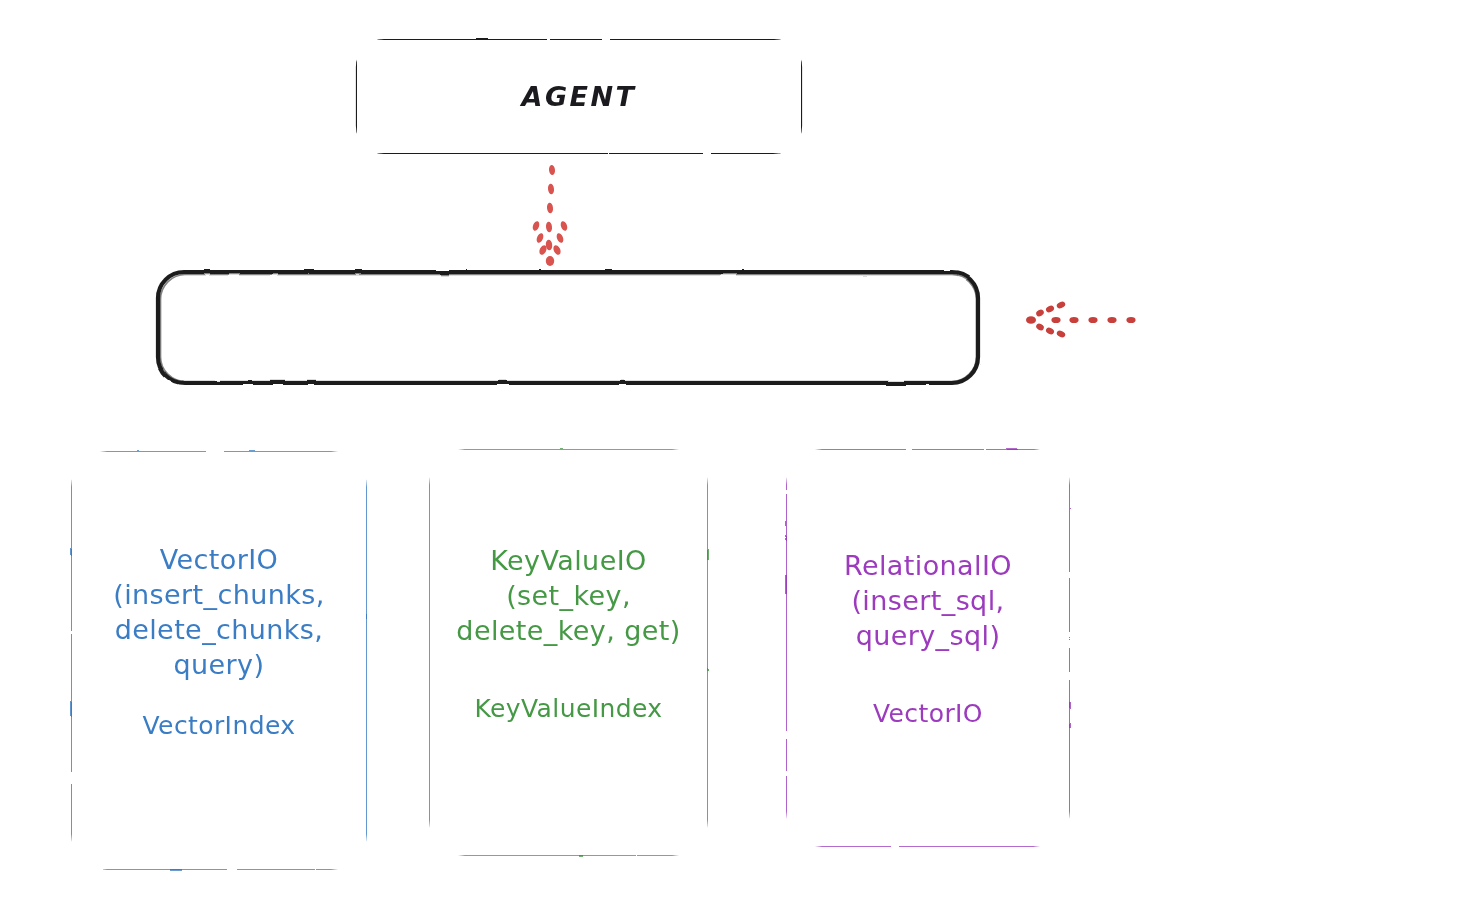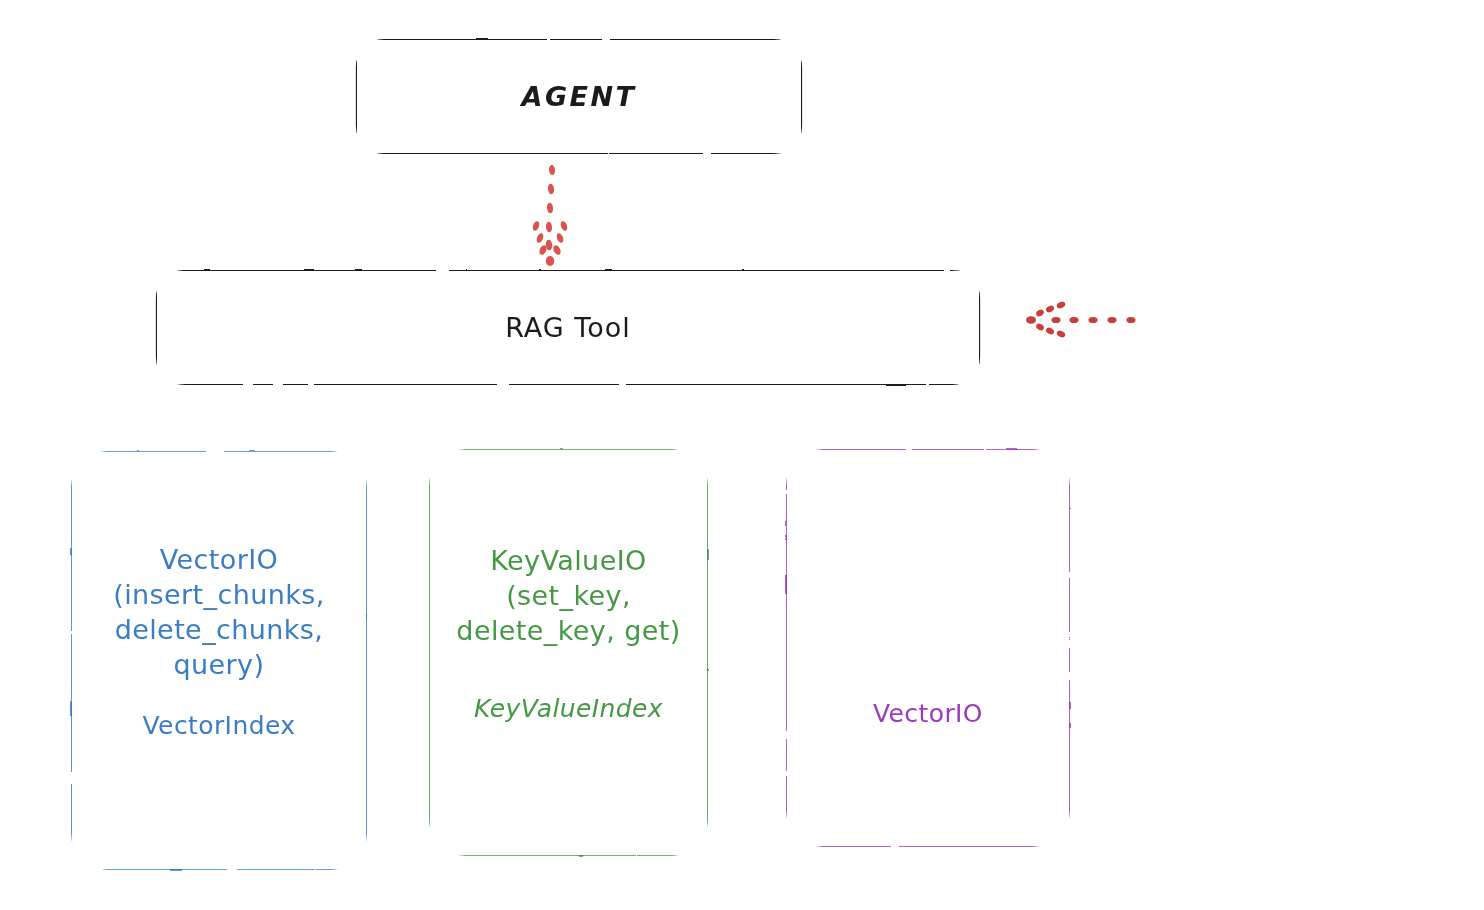--- a/index.html
+++ b/index.html
@@ -101,21 +101,21 @@
   .io-index {
     font-family: "DejaVu Sans", sans-serif;
     font-size: 25px;
     font-weight: 400;
     letter-spacing: 0.4px;
   }
 
   #vector-io-box .io-title   { top: 90px;  color: #3b7dc4; }
   #vector-io-box .io-index   { top: 258px; color: #3b7dc4; }
   #key-value-io-box .io-title{ top: 93px;  color: #459945; }
-  #key-value-io-box .io-index{ top: 243px; color: #459945; font-style: italic; }
+  #key-value-io-box .io-index{ top: 243px; color: #459945; }
   #relational-io-box .io-title{ top: 98px; color: #9c3bbd; }
   #relational-io-box .io-index{ top: 248px; color: #9c3bbd; }
 
   
   .sketch-svg {
     position: absolute;
     left: 0;
     top: 0;
     width: 1484px;
     height: 910px;
@@ -210,37 +210,37 @@
       <ellipse cx="1040" cy="313" rx="4.0" ry="3.0" transform="rotate(-28 1040 313)"></ellipse>
       <ellipse cx="1040" cy="327" rx="4.0" ry="3.0" transform="rotate(28 1040 327)"></ellipse>
       <ellipse cx="1031" cy="320" rx="5.0" ry="3.8"></ellipse>
     </g>
   </svg>
 
   <div class="node" id="agent-box">
     <span class="node-label">AGENT</span>
   </div>
 
-  <div class="node" id="rag-tool-box">
-    <span class="node-label">RAG Tool</span>
-  </div>
 
   <div class="node" id="vector-io-box">
     <span class="node-sub io-title">VectorIO
 (insert_chunks,
 delete_chunks,
 query)</span>
     <span class="node-sub io-index">VectorIndex</span>
   </div>
 
   <div class="node" id="key-value-io-box">
     <span class="node-sub io-title">KeyValueIO
 (set_key,
 delete_key, get)</span>
     <span class="node-sub io-index">KeyValueIndex</span>
   </div>
 
   <div class="node" id="relational-io-box">
+    <span class="node-sub io-title">RelationalIO
+(insert_sql,
+query_sql)</span>
     <span class="node-sub io-index">VectorIO</span>
   </div>
 
 
 </div>
 
 </body></html>

